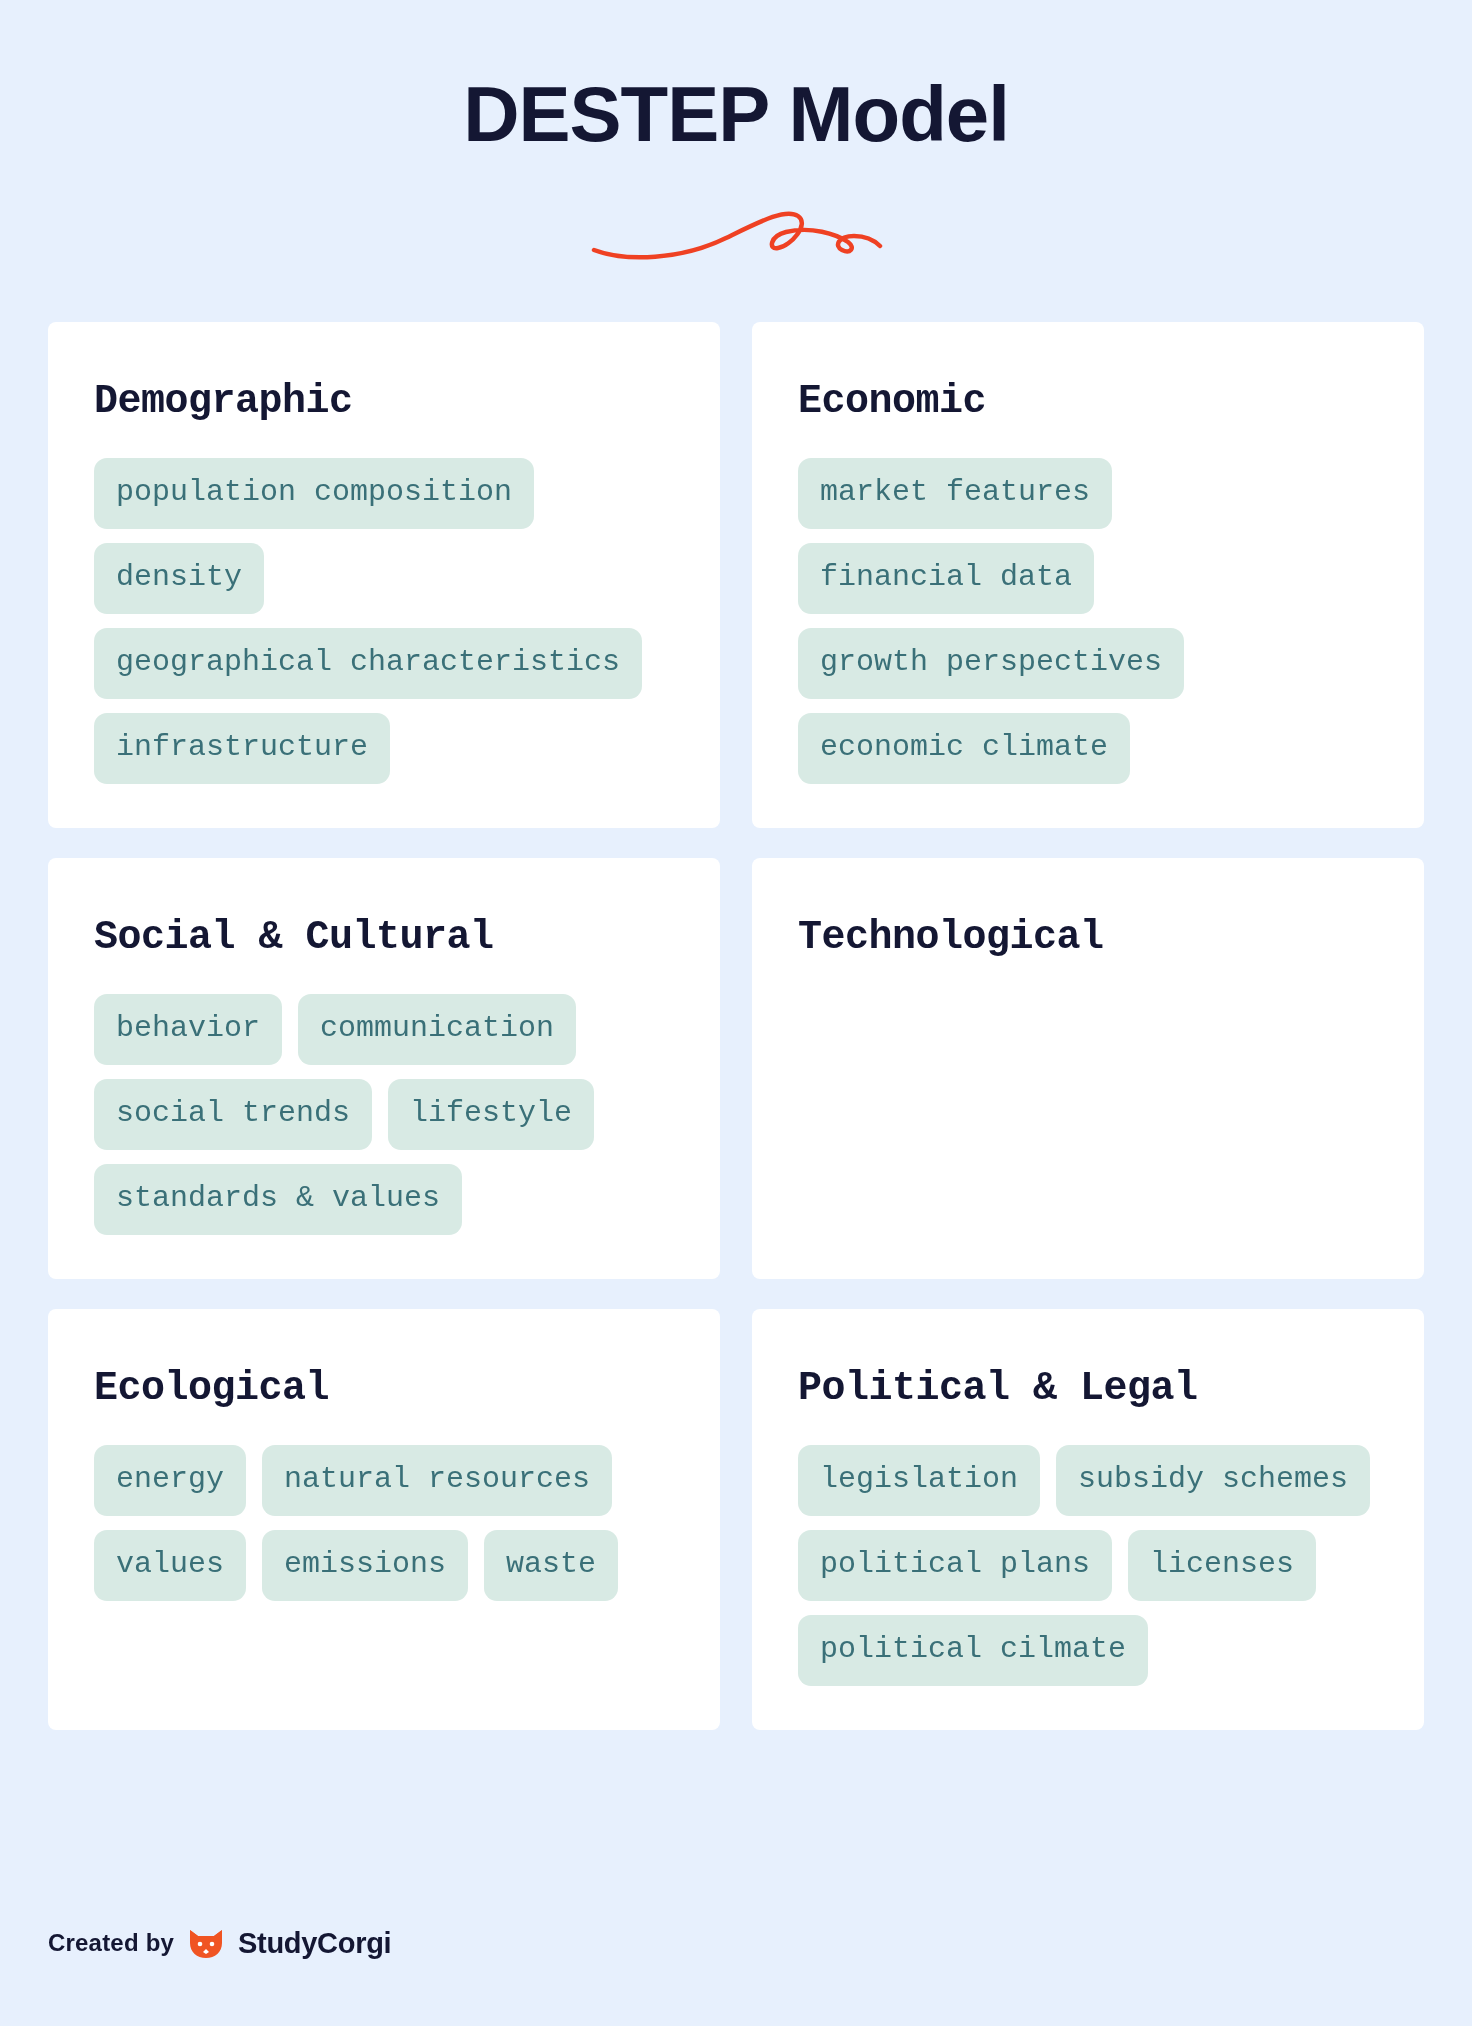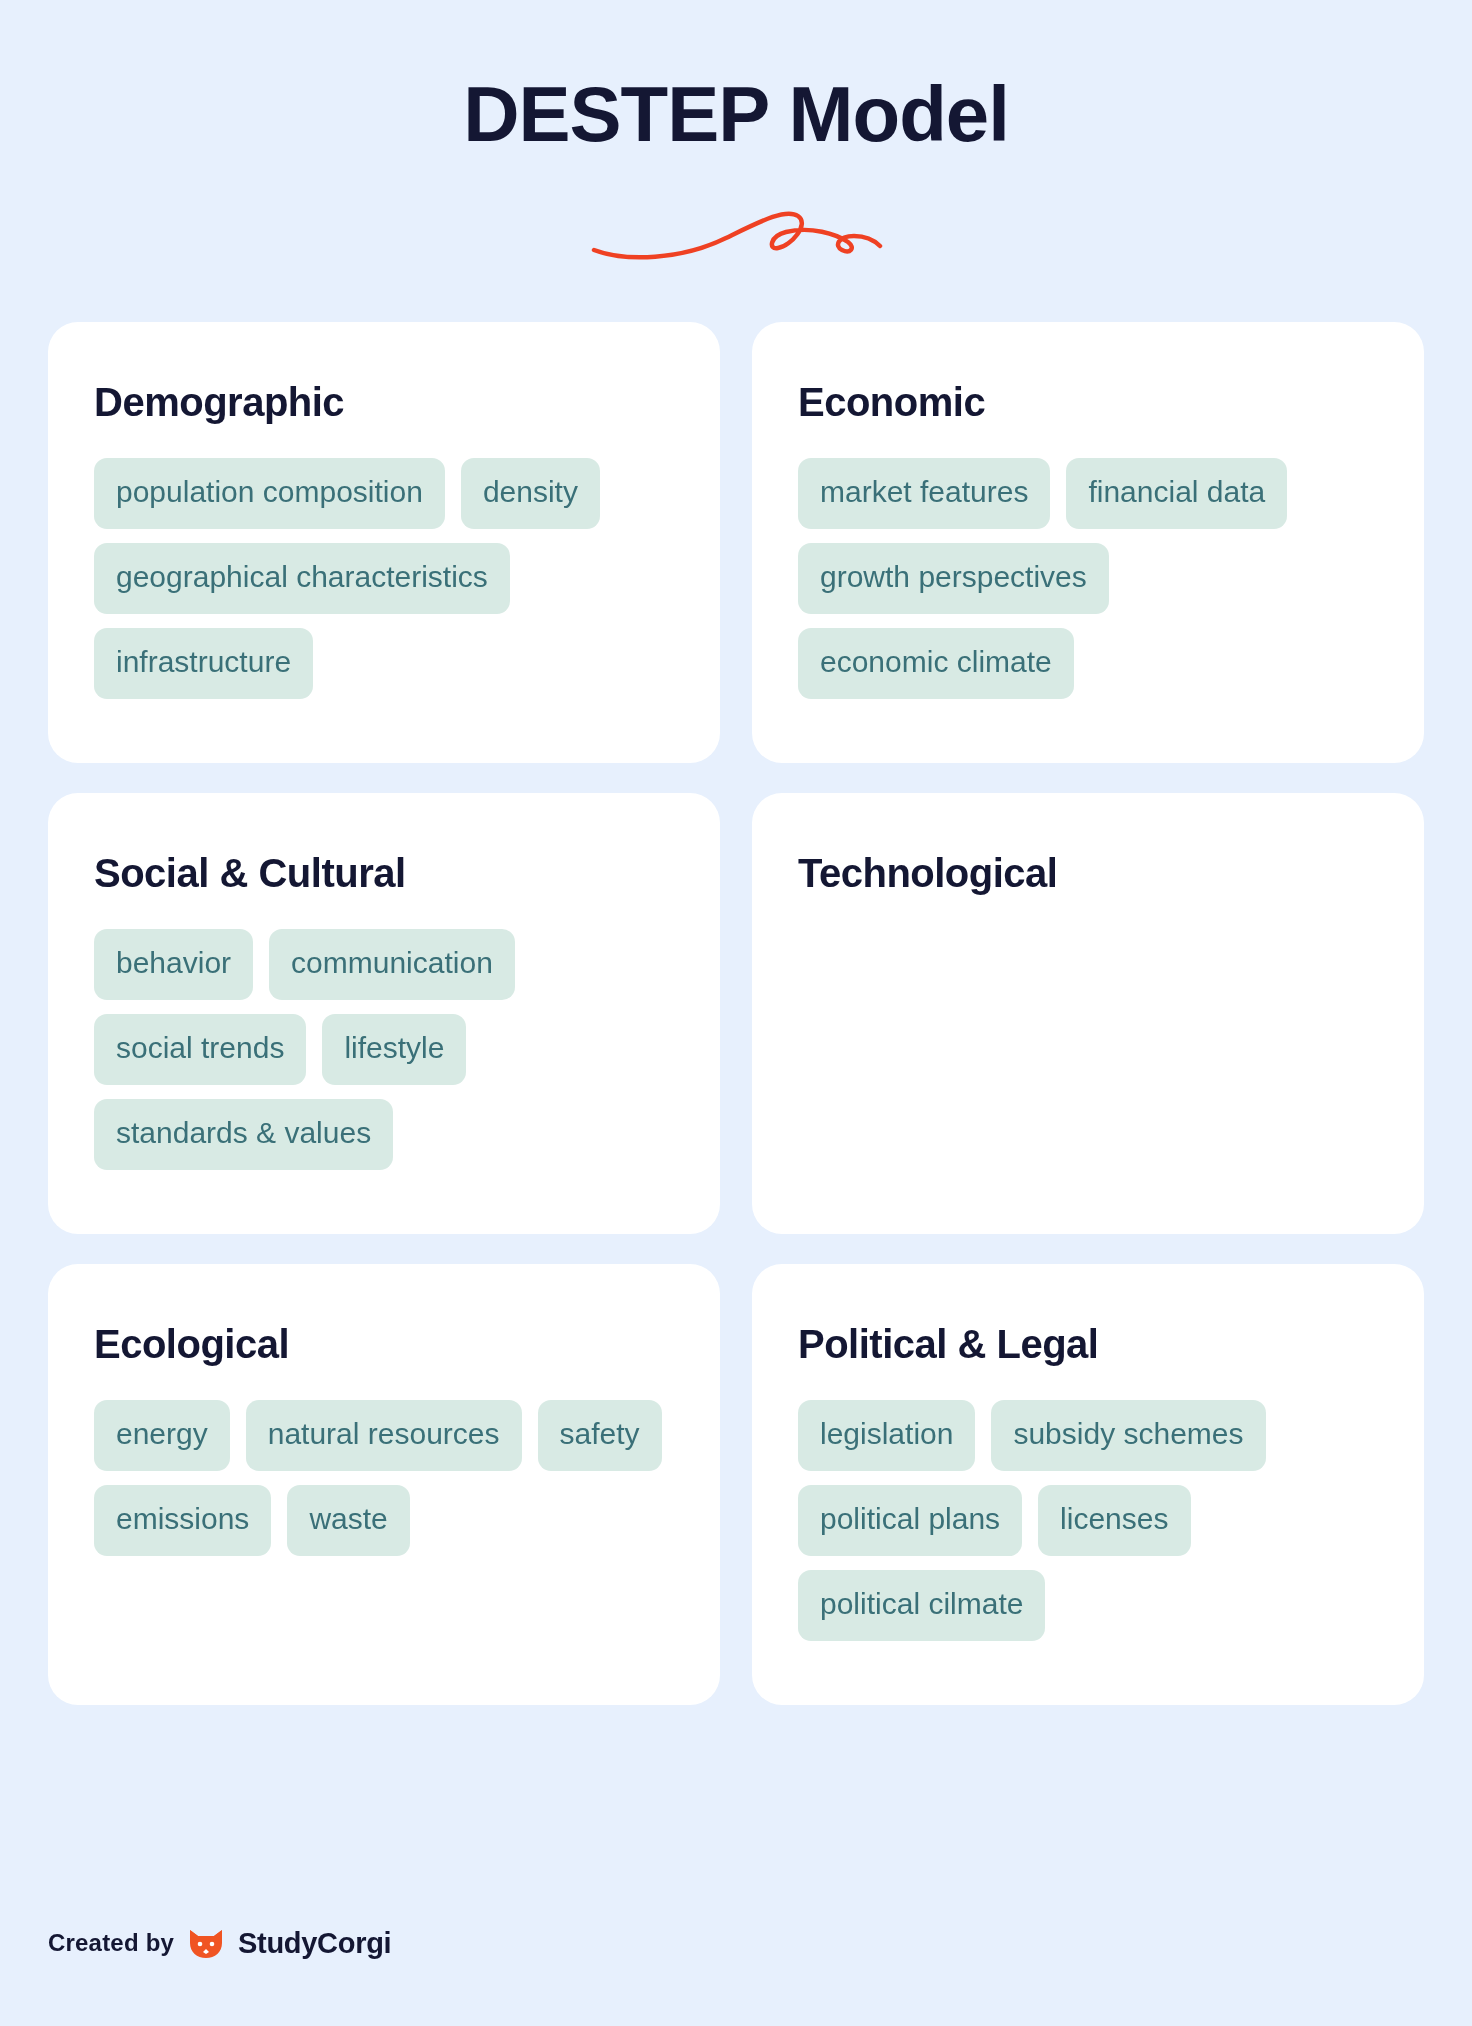--- a/index.html
+++ b/index.html
@@ -35,23 +35,24 @@
   }
   .squiggle { display:block; }
   .grid {
     display:grid;
     grid-template-columns:1fr 1fr;
     gap:30px 32px;
     margin-top:44px;
   }
   .card {
     background:#ffffff;
-    border-radius:30px;
-    padding:58px 46px 64px 46px;
+    border-radius:8px;
+    padding:58px 46px 44px 46px;
     min-height:358px;
+    font-family:Liberation Mono, monospace;
   }
   .card-title {
     font-size:40px;
     font-weight:bold;
     color:#141733;
     letter-spacing:-0.5px;
     margin-bottom:34px;
     line-height:1.1;
   }
   .tags {
@@ -140,21 +141,21 @@
 
     <div class="card">
       <div class="card-title">Technological</div>
     </div>
 
     <div class="card">
       <div class="card-title">Ecological</div>
       <div class="tags">
         <span class="tag">energy</span>
         <span class="tag">natural resources</span>
-        <span class="tag">safety</span>
+        <span class="tag">values</span>
         <span class="tag">emissions</span>
         <span class="tag">waste</span>
       </div>
     </div>
 
     <div class="card">
       <div class="card-title">Political &amp; Legal</div>
       <div class="tags">
         <span class="tag">legislation</span>
         <span class="tag">subsidy schemes</span>

